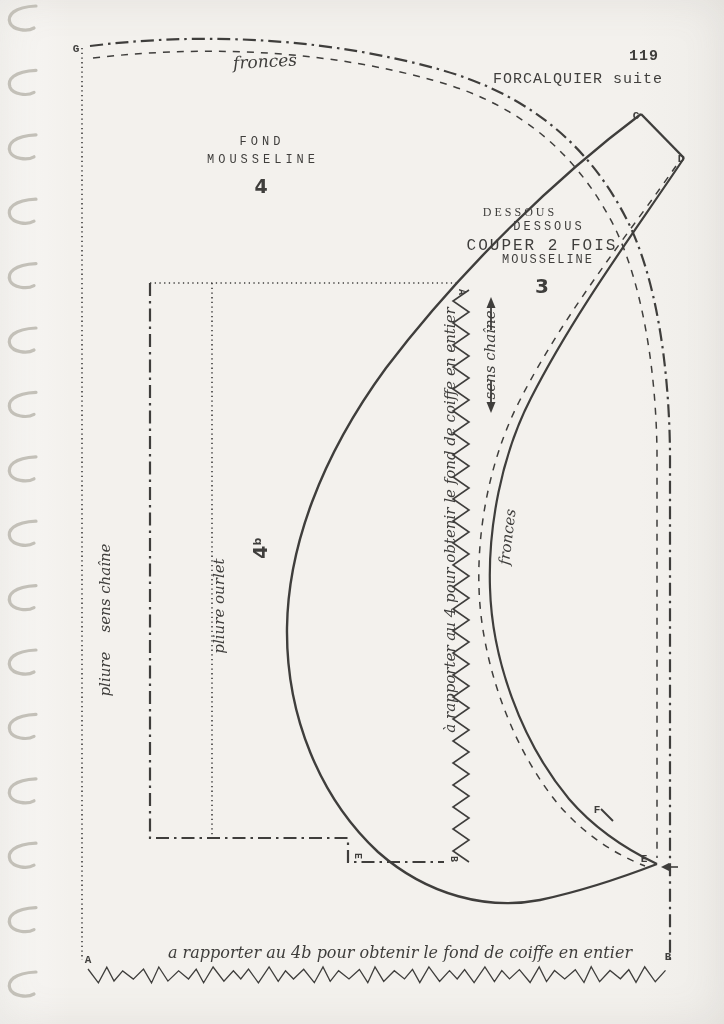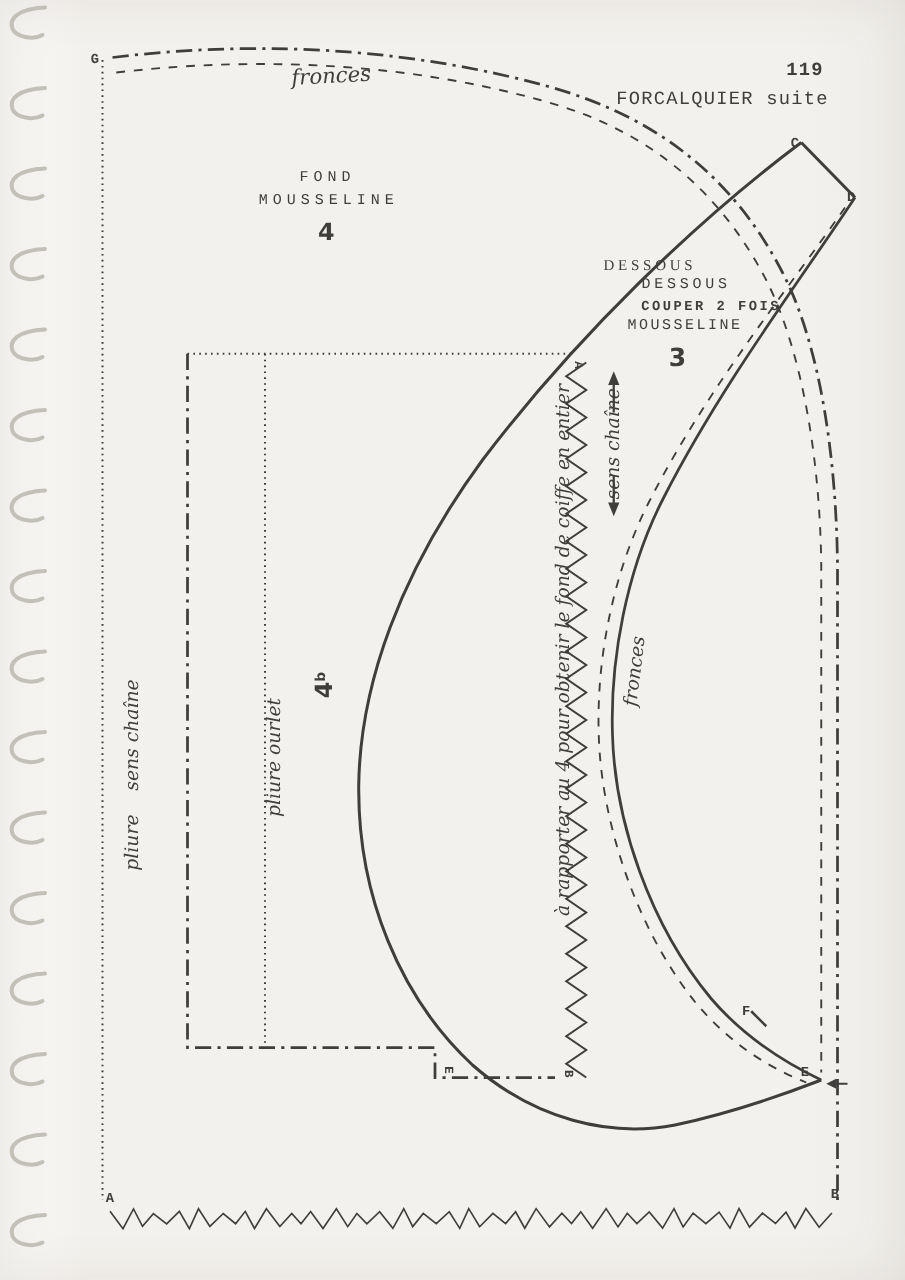--- a/index.html
+++ b/index.html
@@ -93,38 +93,39 @@
   <div class="lbl mono" style="left:578px;top:80px;font-size:15px;letter-spacing:1px;">FORCALQUIER suite</div>
 
   <div class="lbl cursive" style="left:265px;top:62px;font-size:17px;transform:translate(-50%,-50%) rotate(-3deg);">fronces</div>
 
   <div class="lbl mono" style="left:262px;top:143px;font-size:12px;letter-spacing:4px;">FOND</div>
   <div class="lbl mono" style="left:263px;top:161px;font-size:12px;letter-spacing:4px;">MOUSSELINE</div>
   <div class="lbl bignum" style="left:261px;top:187px;font-size:19px;">4</div>
 
   <div class="lbl mono" style="left:520px;top:213px;font-size:12px;letter-spacing:3px;font-family:Liberation Serif, serif;">DESSOUS</div>
   <div class="lbl mono" style="left:549px;top:228px;font-size:12px;letter-spacing:3px;">DESSOUS</div>
-  <div class="lbl mono" style="left:569px;top:246px;font-size:11px;letter-spacing:2px;font-weight:bold;">COUPER 2 FOIS</div>
+  <div class="lbl mono" style="left:542px;top:246px;font-size:16px;letter-spacing:2px;">COUPER 2 FOIS</div>
   <div class="lbl mono" style="left:548px;top:261px;font-size:12px;letter-spacing:2px;">MOUSSELINE</div>
   <div class="lbl bignum" style="left:542px;top:286px;font-size:20px;">3</div>
 
   <div class="lbl cursive rot" style="left:491px;top:355px;font-size:15px;">sens chaîne</div>
 
   <div class="lbl cursive" style="left:508px;top:537px;font-size:15px;transform:translate(-50%,-50%) rotate(-83deg);">fronces</div>
 
   <div class="lbl cursive rot" style="left:451px;top:520px;font-size:15px;">à rapporter au 4 pour obtenir le fond de coiffe en entier</div>
 
   <div class="lbl cursive rot" style="left:106px;top:620px;font-size:15px;">pliure    sens chaîne</div>
 
   <div class="lbl cursive rot" style="left:220px;top:606px;font-size:15px;">pliure ourlet</div>
 
   <div class="lbl rot" style="left:261px;top:557px;">
     <span class="bignum" style="font-size:19px;">4</span><span class="bignum sup">b</span>
   </div>
 
+  <div class="lbl cursive" style="left:400px;top:953px;font-size:16px;">a rapporter au 4b pour obtenir le fond de coiffe en entier</div>
 
   <div class="lbl marker" style="left:76px;top:49px;">G</div>
   <div class="lbl marker" style="left:88px;top:960px;">A</div>
   <div class="lbl marker" style="left:668px;top:957px;">B</div>
   <div class="lbl marker" style="left:636px;top:116px;">C</div>
   <div class="lbl marker" style="left:681px;top:159px;">D</div>
   <div class="lbl marker" style="left:644px;top:859px;">E</div>
   <div class="lbl marker" style="left:597px;top:810px;">F</div>
   <div class="lbl marker rotcw" style="left:461px;top:292px;font-size:10px;">A</div>
   <div class="lbl marker rotcw" style="left:453px;top:859px;font-size:10px;">B</div>

